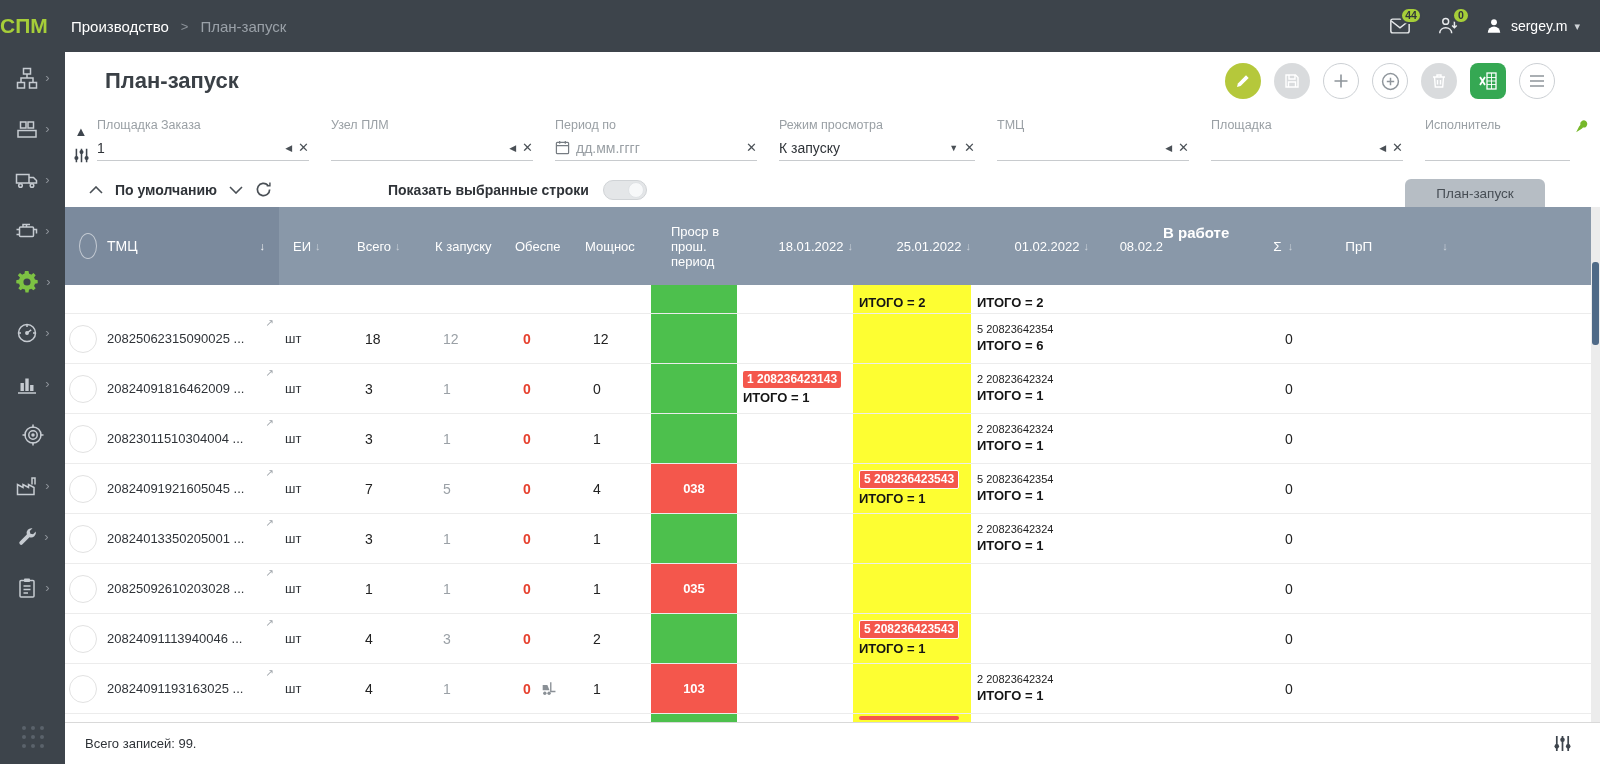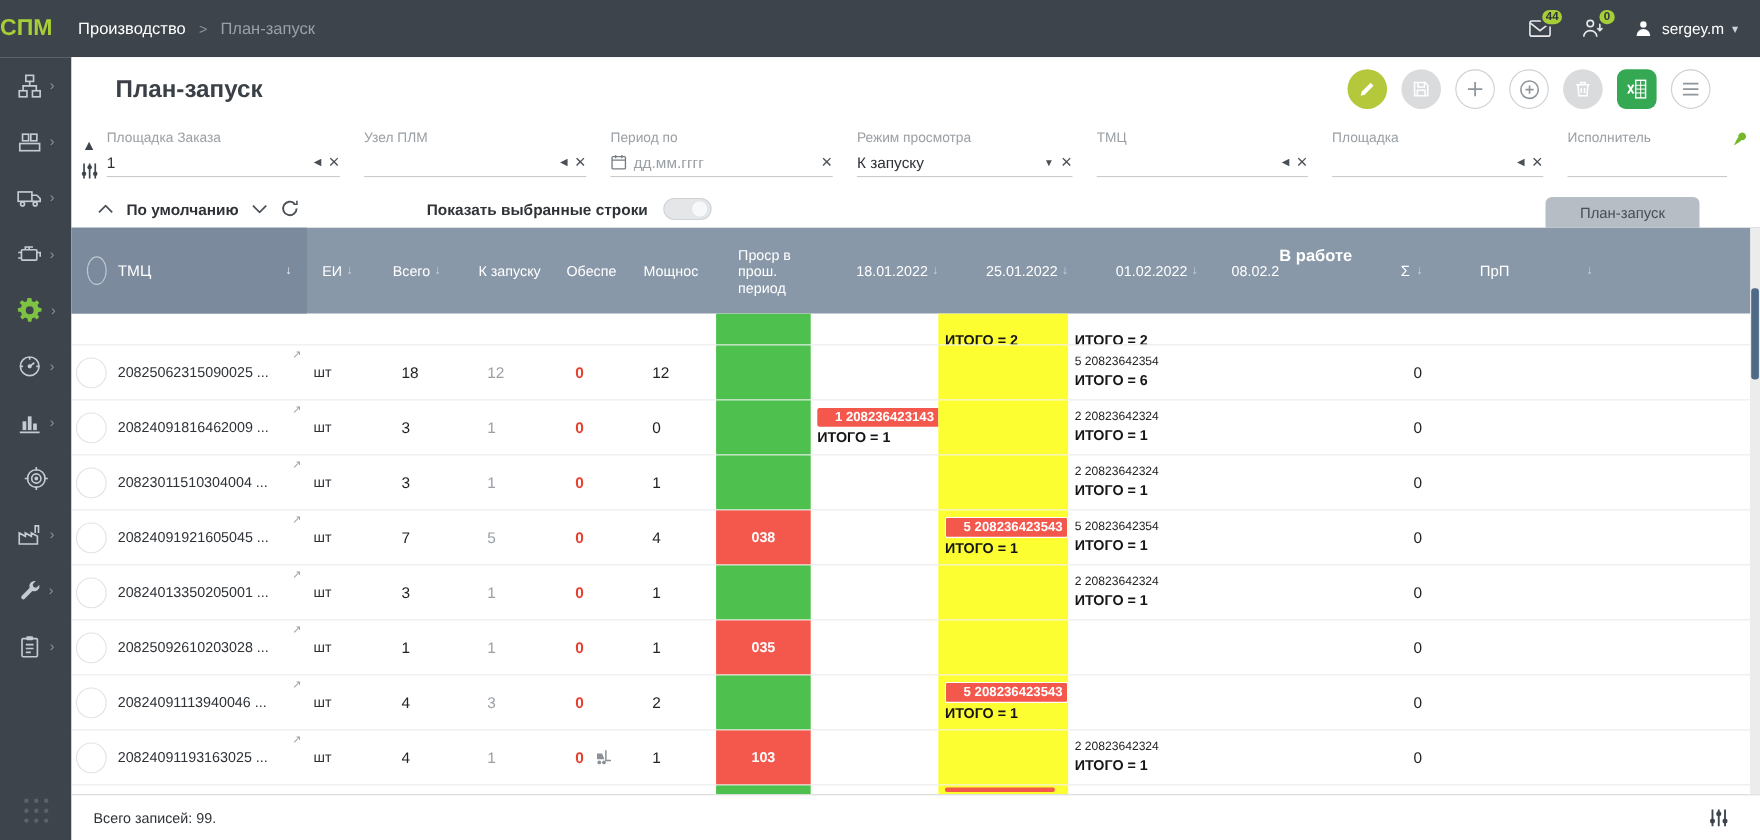--- a/index.html
+++ b/index.html
@@ -116,26 +116,26 @@
   .muted{color:#9aa0a6}
   .red-zero{color:var(--zero-red);font-weight:700;font-size:14px}
   .td.c-prov{gap:10px}
   .td.c-cap{position:relative;justify-content:center}
   .bg-green{background:var(--cell-green)}
   .bg-red{background:var(--cell-red)}
   .cap-label{color:#fff;font-weight:700;font-size:13px}
   .datecell{flex-direction:column;justify-content:center;align-items:flex-start;padding:2px 4px 2px 6px;gap:2px;line-height:1.25}
   .trow .c-d2{background:var(--cell-yellow)}
   .badge{display:inline-block;background:var(--cell-red);color:#fff;font-weight:700;font-size:12px;
-    padding:1px 16px;border-radius:2px;white-space:nowrap;max-width:112px;overflow:hidden}
+    padding:1px 4px;border-radius:2px;white-space:nowrap;max-width:112px;overflow:hidden}
   .badge.on-yellow{border:1px solid #fff}
   .badge.sliver{height:6px;width:100px;padding:0;margin-top:1px}
   .dline{font-size:11px;color:#222;white-space:nowrap}
   .itogo{font-size:13px;font-weight:700;color:#151515;white-space:nowrap}
-  .p-top .datecell{justify-content:flex-start;padding-top:17px}
+  .p-top .datecell{justify-content:flex-end;padding-top:17px}
   .p-top .td{align-items:flex-start}
   .p-top .td.c-check,.p-top .td.c-cap{align-items:stretch}
   .p-bottom .datecell{justify-content:flex-start;padding-top:1px}
 
   .statusbar{height:42px;border-top:1px solid #d9d9d9;display:flex;align-items:center;
     justify-content:space-between;padding:0 28px 0 20px;font-size:13px;color:#2f3338;flex:none}
 
   .vscroll{position:absolute;right:0;top:155px;bottom:42px;width:9px;background:#ececec}
   .vthumb{position:absolute;top:55px;left:1px;width:7px;height:83px;background:var(--scroll-thumb);border-radius:3px}
 </style>

